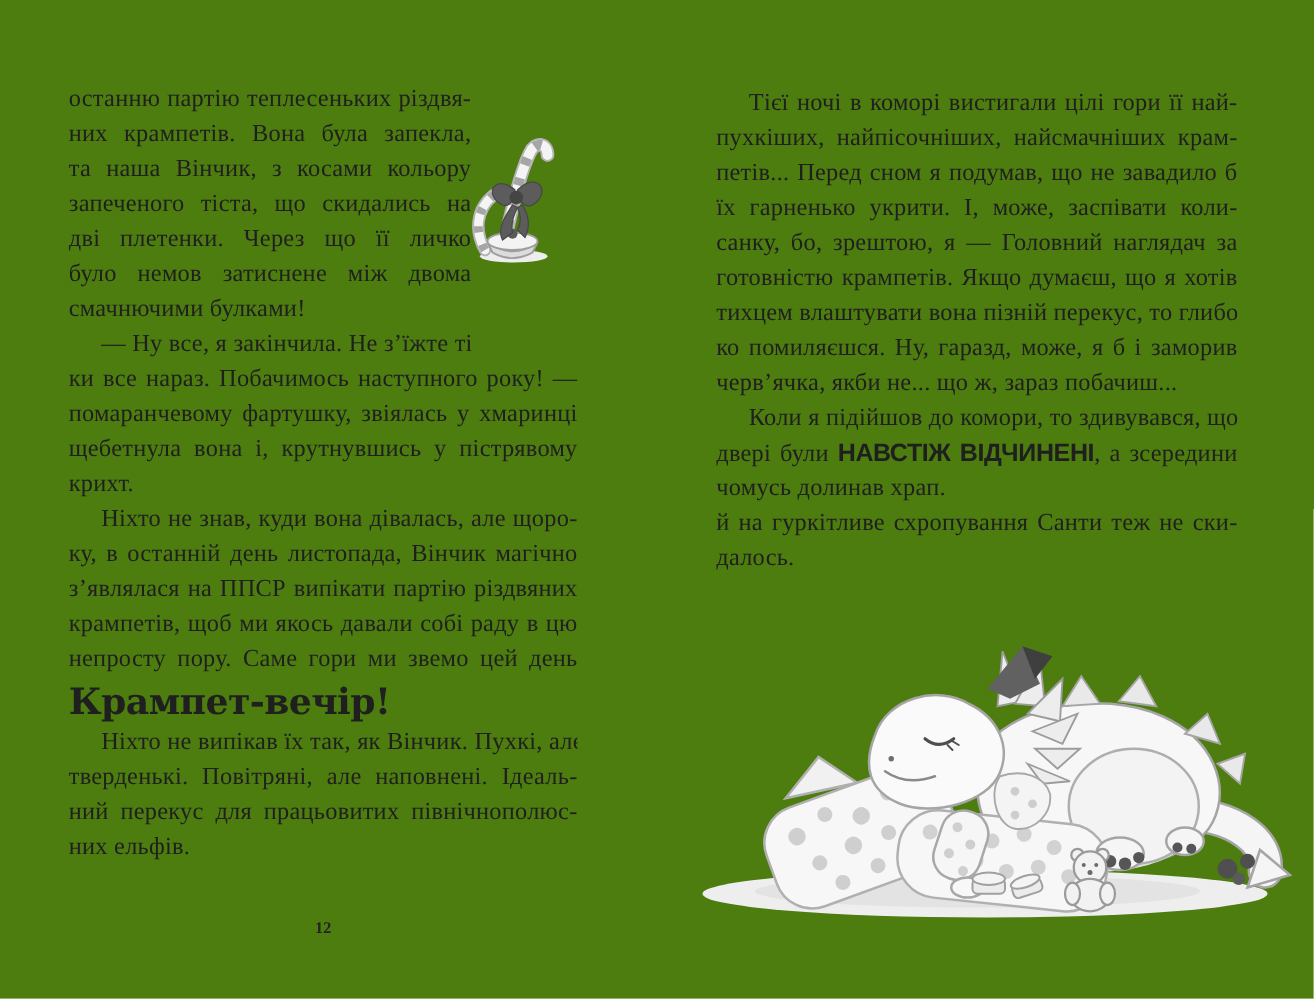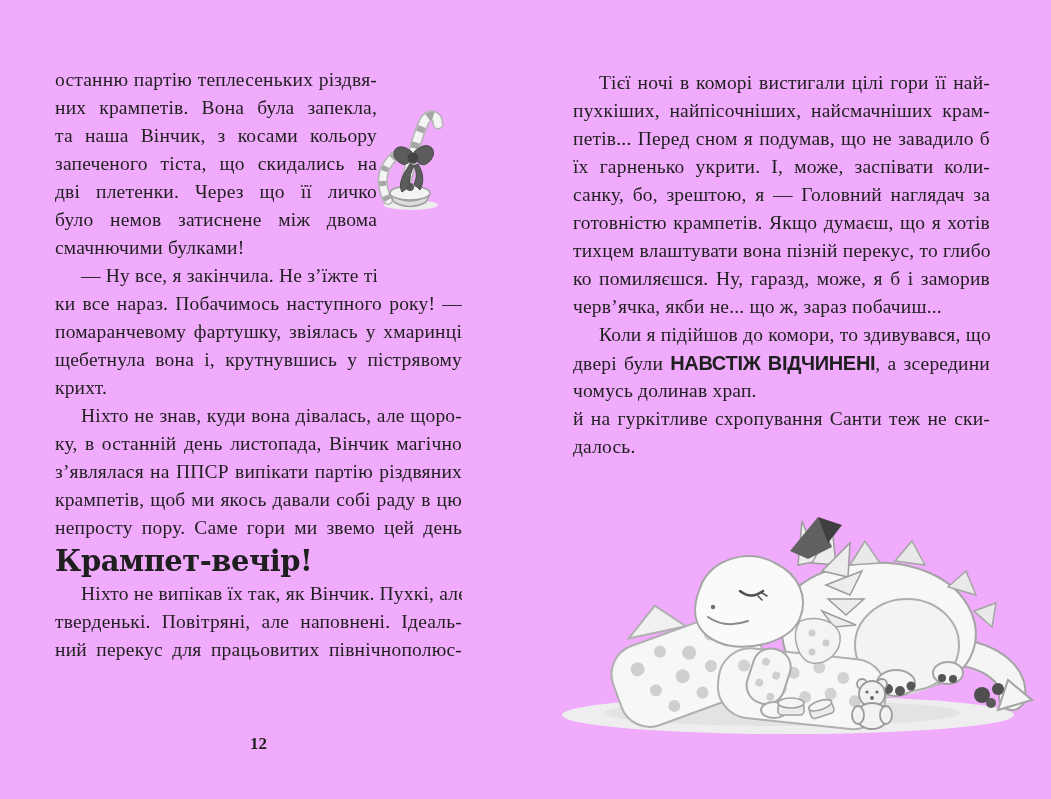--- a/index.html
+++ b/index.html
@@ -1,19 +1,19 @@
 <!DOCTYPE html>
 <html lang="uk"><head>
 <meta charset="utf-8">
 <style>
   html,body{margin:0;padding:0;background:#ffffff;}
   .spread{
     position:relative;
     width:1051px;height:799px;
-    background:#f0abfc;
+    background:#4d7c0f;
     overflow:hidden;
     font-family:"Liberation Serif","DejaVu Serif",serif;
     color:#1f1f1f;
   }
   .col{position:absolute;}
   .ln{
     height:28px;line-height:28px;
     font-size:19.5px;
     letter-spacing:0.2px;
     white-space:nowrap;
@@ -34,21 +34,21 @@
     white-space:nowrap;
   }
   .disp{
     font-family:Liberation Sans, sans-serif;
     font-weight:700;
     font-size:20px;
     letter-spacing:-0.3px;
   }
   .pagenum{
     position:absolute;left:55px;top:734px;width:407px;
-    text-align:center;font-size:17px;font-weight:600;
+    text-align:center;font-size:13px;font-weight:600;
     color:#222;
   }
   .ill{position:absolute;}
   .ill-cane{left:372px;top:110px;}
   .ill-dragon{left:550px;top:503px;}
 </style>
 </head>
 <body>
 
 <div class="spread">
@@ -92,20 +92,21 @@
       <div class="ln">крихт.</div>
       <div class="ln jus ind">Ніхто не знав, куди вона дівалась, але щоро-</div>
       <div class="ln jus">ку, в останній день листопада, Вінчик магічно</div>
       <div class="ln jus">з’являлася на ППСР випікати партію різдвяних</div>
       <div class="ln jus">крампетів, щоб ми якось давали собі раду в цю</div>
       <div class="ln jus">непросту пору. Саме гори ми звемо цей день</div>
       <div class="ln hline">Крампет-вечір!</div>
       <div class="ln jus ind">Ніхто не випікав їх так, як Вінчик. Пухкі, але</div>
       <div class="ln jus">тверденькі. Повітряні, але наповнені. Ідеаль-</div>
       <div class="ln jus">ний перекус для працьовитих північнополюс-</div>
+      <div class="ln">них ельфів.</div>
     </div>
 
     <div class="pagenum">12</div>
   </section>
 
   <section>
     <div class="col right-col">
       <div class="ln jus ind">Тієї ночі в коморі вистигали цілі гори її най-</div>
       <div class="ln jus">пухкіших, найпісочніших, найсмачніших крам-</div>
       <div class="ln jus">петів... Перед сном я подумав, що не завадило б</div>

